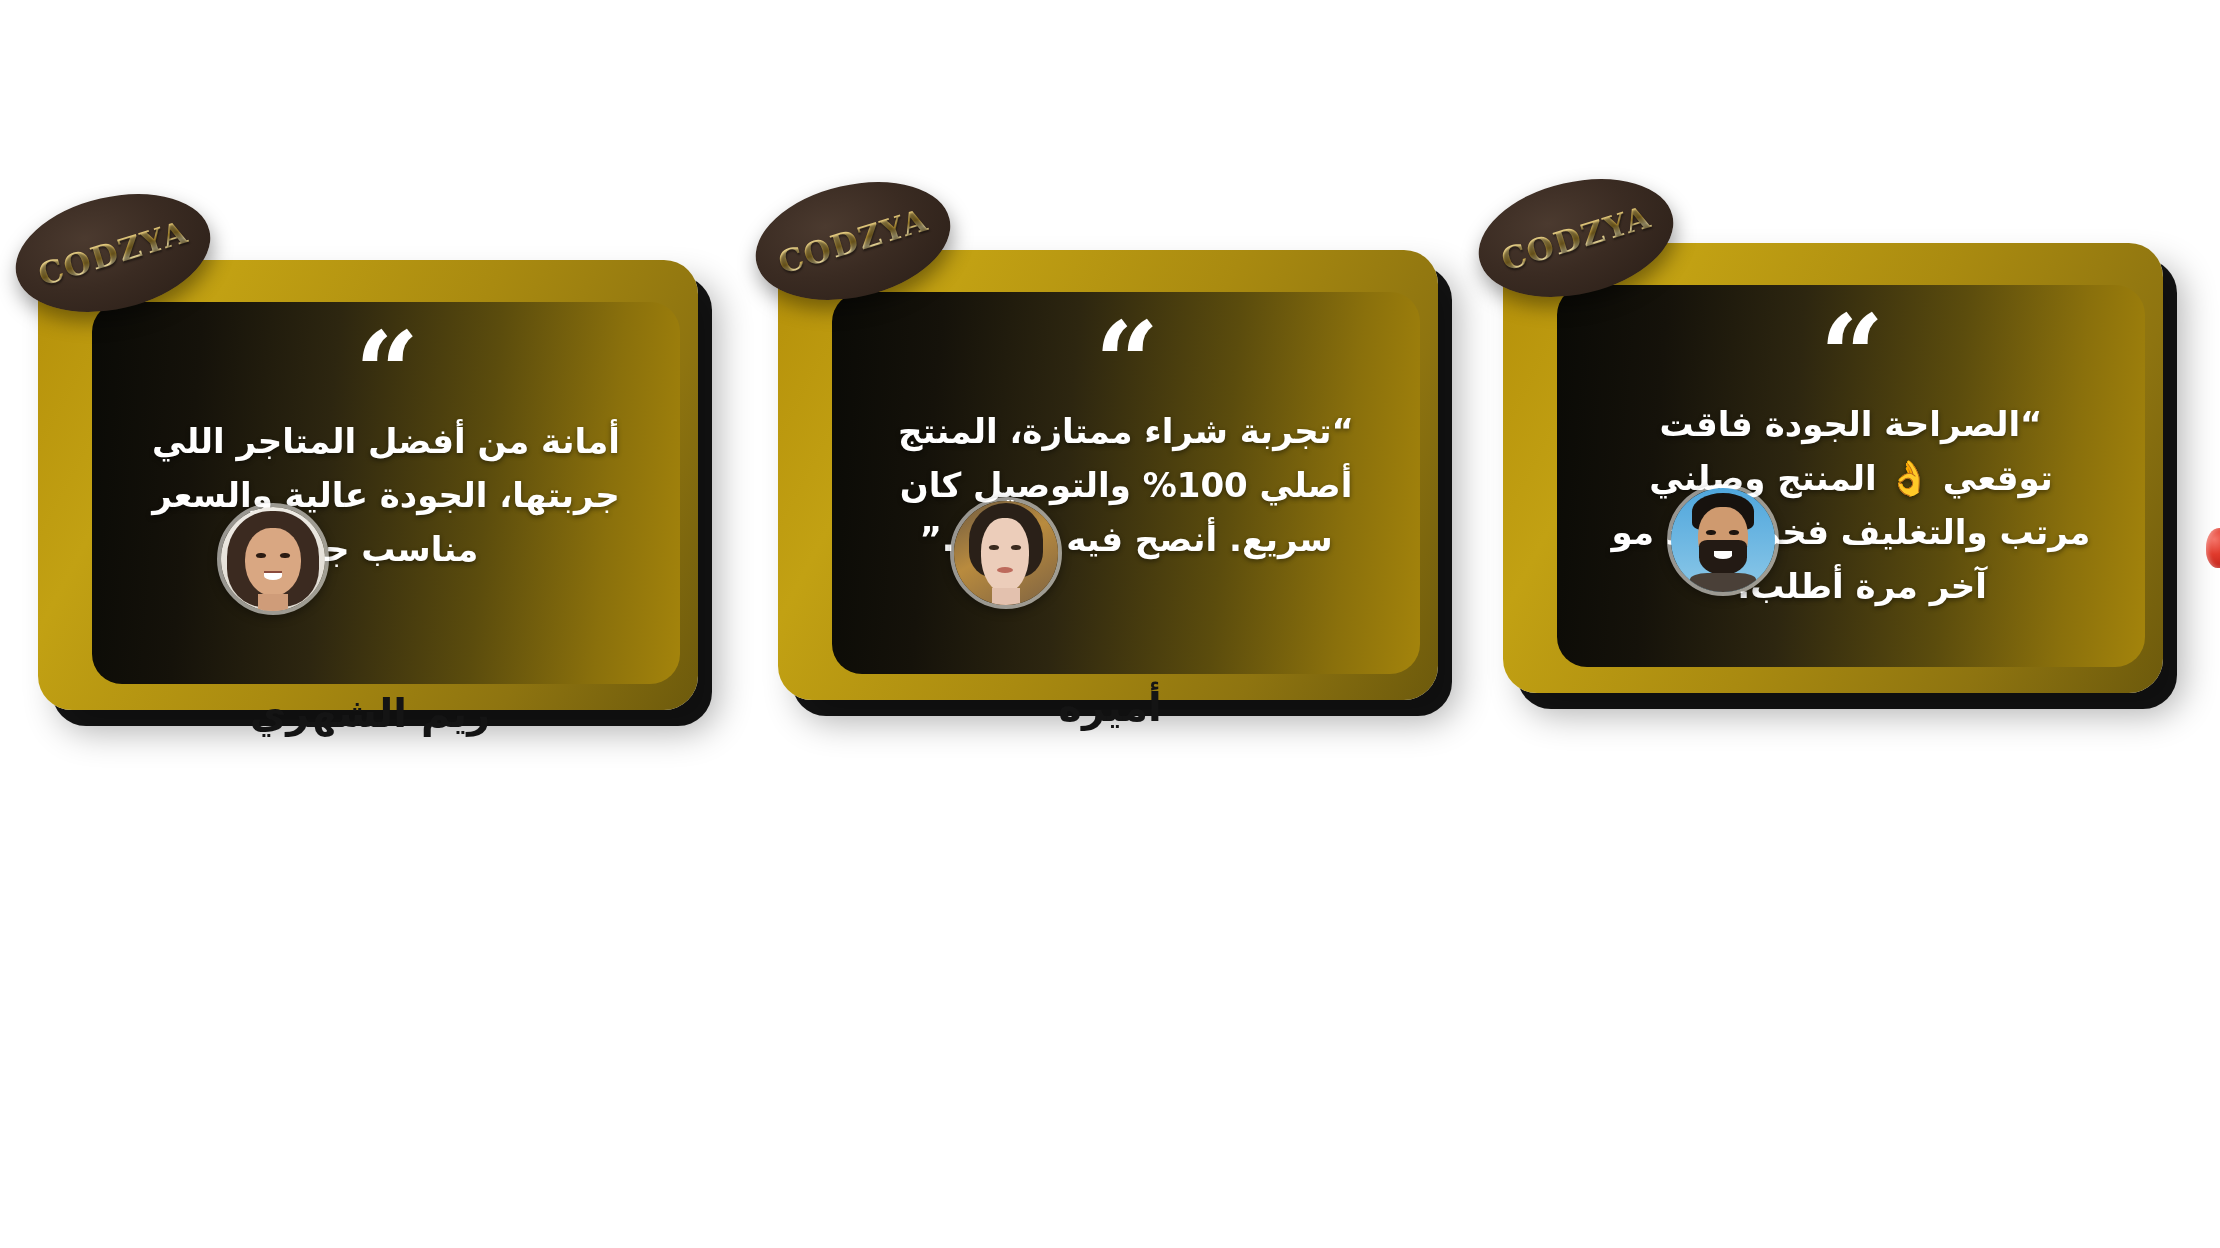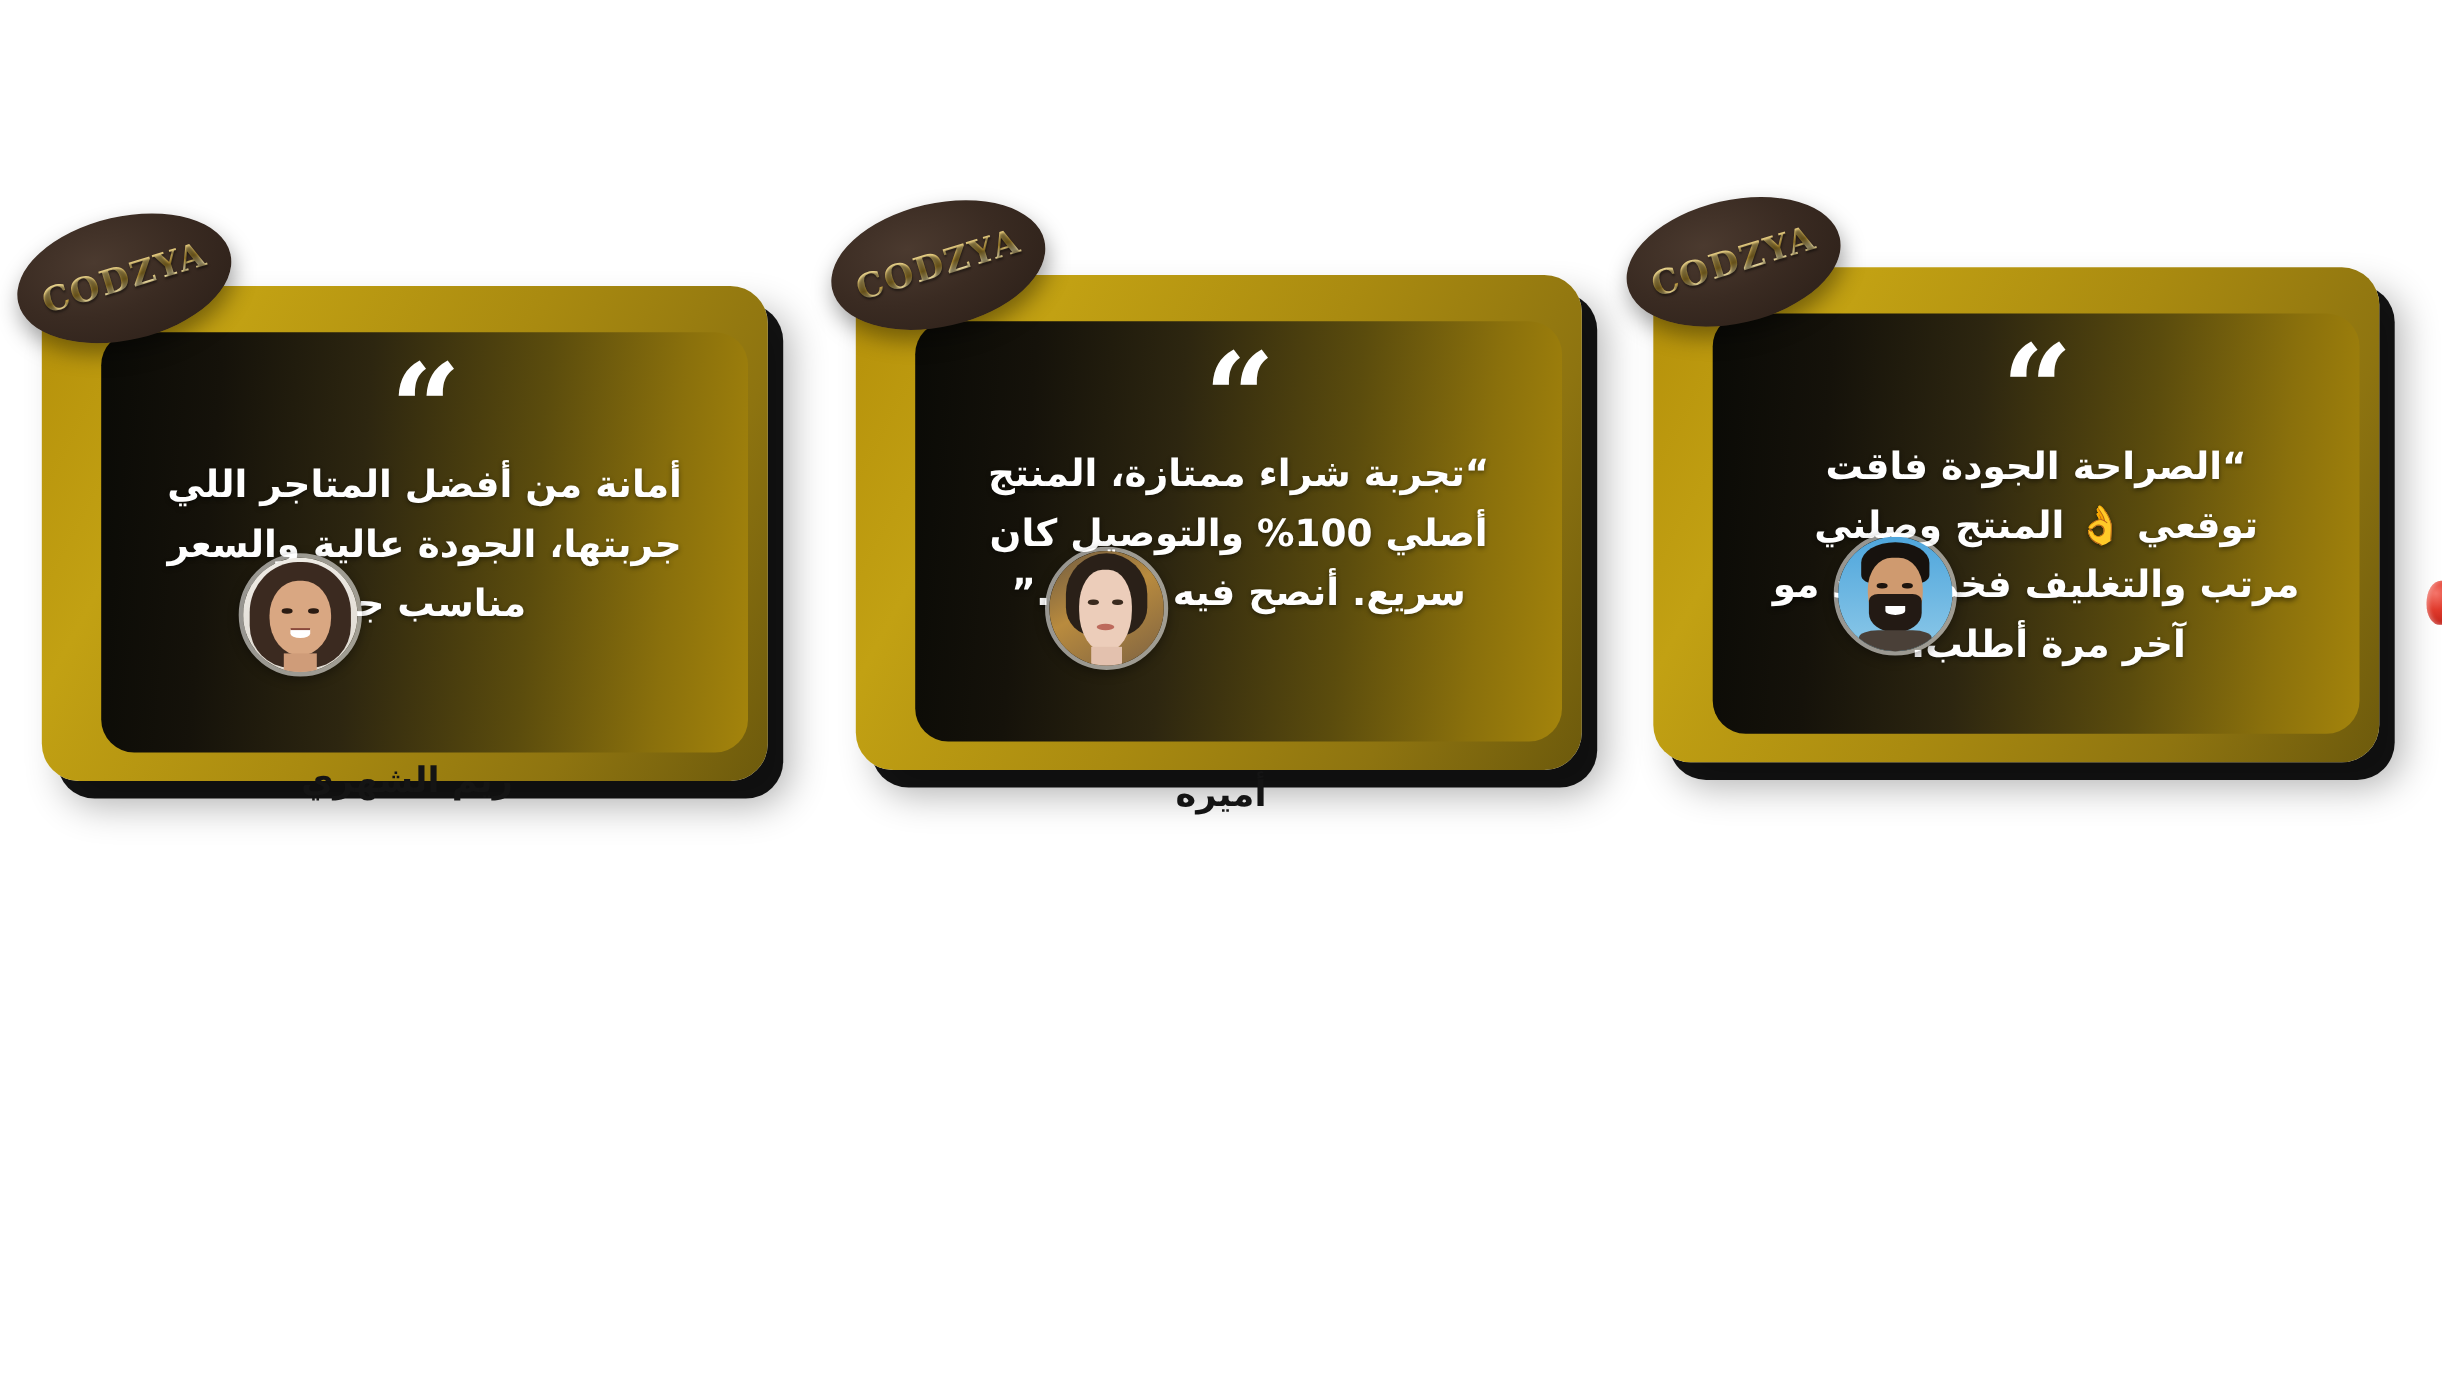--- a/index.html
+++ b/index.html
@@ -203,25 +203,25 @@
 
   
   .person-name {
     position: absolute;
     width: 700px;
     left: 0;
     text-align: center;
     direction: rtl;
     color: #141414;
     font-weight: 700;
-    font-size: 32px;
+    font-size: 40px;
     letter-spacing: 0px;
   }
   .testimonial.c0 .person-name { top: 475px; }
-  .testimonial.c1 .person-name { top: 498px; text-align: center; }
+  .testimonial.c1 .person-name { top: 479px; text-align: center; }
   .testimonial.c2 .person-name { top: 472px; }
 
   
   .edge-artifact {
     position: absolute;
     left: 2206px;
     top: 528px;
     width: 26px;
     height: 40px;
     border-radius: 50% 50% 45% 45%;

